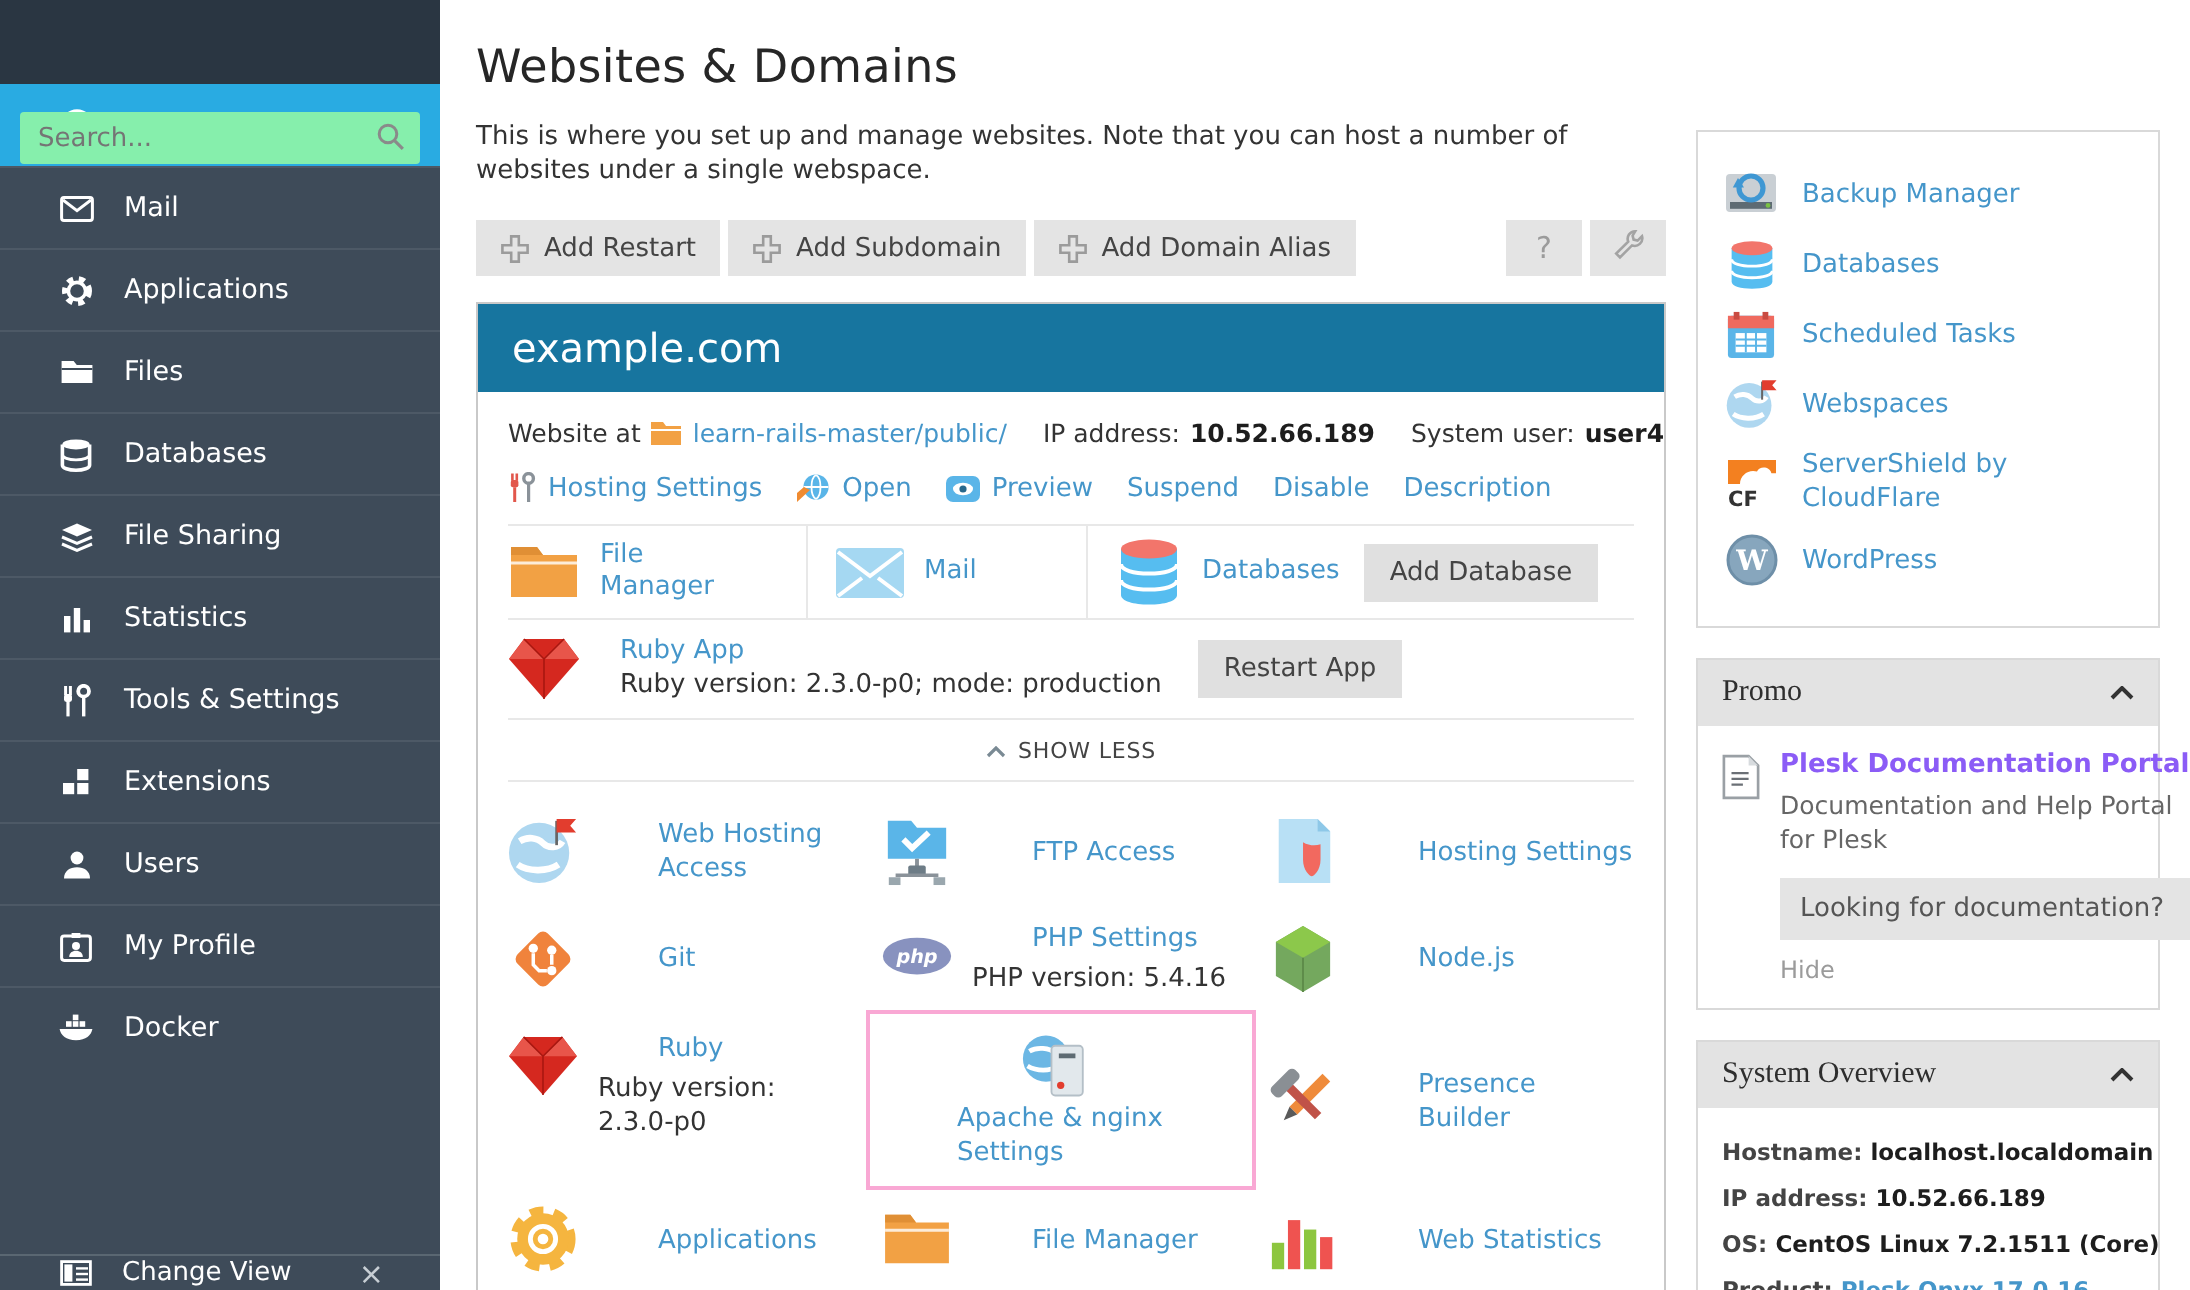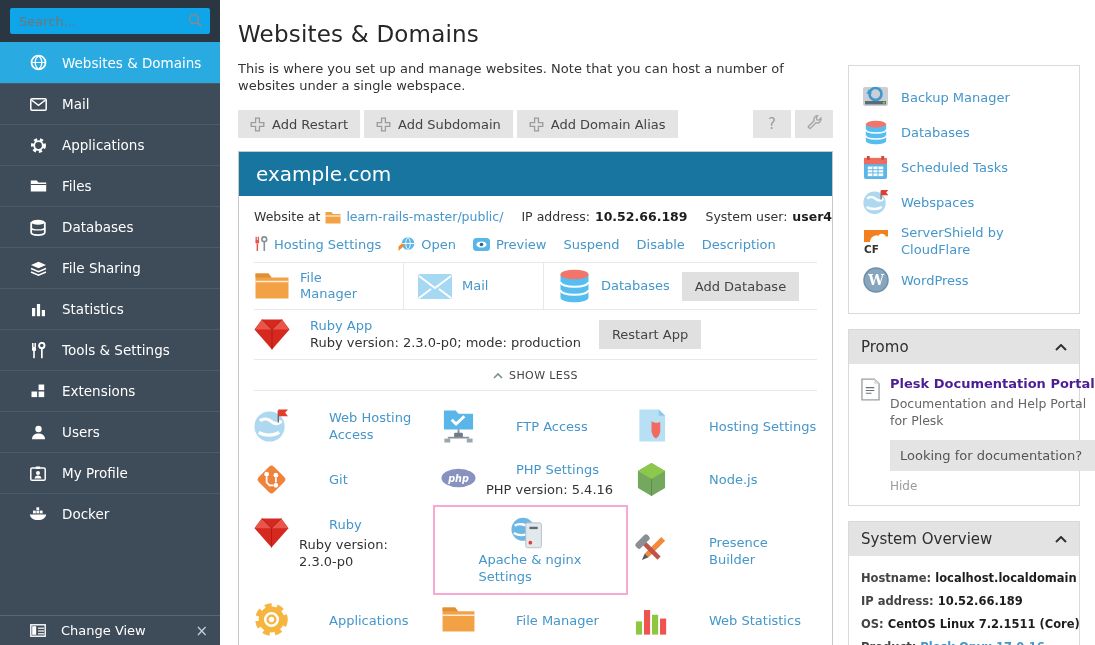--- a/index.html
+++ b/index.html
@@ -3,47 +3,47 @@
 <meta charset="utf-8">
 <style>
   * { margin:0; padding:0; box-sizing:border-box; }
   html,body { background:#fff; }
   body { font-family:"DejaVu Sans","Liberation Sans",sans-serif; }
   .app { position:relative; width:1095px; height:645px; overflow:hidden; background:#fff; }
 
   
   .sidebar { position:absolute; left:0; top:0; width:220px; height:645px; background:#3e4b59; }
   .search-strip { background:#2a3642; padding:8px 10px; height:42px; }
-  .search-box { position:relative; background:#0ea5e9; height:26px; border-radius:2px; }
+  .search-box { position:relative; background:#86efac; height:26px; border-radius:2px;margin-top:48px; }
   .search-box input { border:none; outline:none; width:100%; height:26px; padding:0 30px 0 9px; font-size:13px; color:#333; background:transparent; font-family:inherit; }
   .search-box .sicon { position:absolute; right:7px; top:5px; }
   .nav { }
   .nav-item { display:flex; align-items:center; height:41px; padding:0 10px 0 27px; color:#fff; font-size:13.5px; cursor:pointer; border-top:1px solid rgba(255,255,255,0.08); }
   .nav-item:first-child { border-top:none; }
   .nav-item.active { background:#29abe2; }
   .nav-ic { width:22px; margin-right:13px; display:flex; justify-content:center; align-items:center; }
-  .sidebar-footer { position:absolute; left:0; right:0; bottom:0; height:30px; border-top:1px solid #5a6772; display:flex; align-items:center; padding:0 8px 0 27px; color:#fff; font-size:13px; cursor:pointer; }
+  .sidebar-footer { position:absolute; left:0; right:0; bottom:0; height:18px; border-top:1px solid #5a6772; display:flex; align-items:center; padding:0 24px 0 27px; color:#fff; font-size:13px; cursor:pointer; }
   .sidebar-footer .nav-ic { margin-right:12px; }
   .sf-close { margin-left:auto; color:#c7ced4; font-size:15px; cursor:pointer; padding:0 4px; }
 
   
   .main { position:absolute; left:238px; top:0; width:595px; }
   h1.page-title { margin-top:21px; font-size:23px; font-weight:normal; color:#262626; letter-spacing:0.2px; }
   .page-desc { margin-top:13px; font-size:13px; line-height:17px; color:#333; width:580px; }
   .toolbar { margin-top:16px; display:flex; align-items:center; }
   .btn { background:#e4e4e4; height:28px; display:inline-flex; align-items:center; padding:0 12px; font-size:13px; color:#444; margin-right:4px; cursor:pointer; white-space:nowrap; }
   .btn .plus { margin-right:7px; display:flex; }
   .toolbar-right { margin-left:auto; display:flex; gap:4px; }
   .icon-btn { width:38px; height:28px; background:#e4e4e4; display:flex; align-items:center; justify-content:center; color:#9b9b9b; font-size:15px; cursor:pointer; }
 
   .domain-card { margin-top:13px; border:1px solid #c9c9c9; }
   .domain-header { background:#17759f; height:44px; display:flex; align-items:center; padding:0 17px; color:#fff; font-size:20px; }
   .domain-body { background:#fff; padding:0 15px; }
   .info-row { padding:13px 0 3px; font-size:12.5px; color:#333; display:flex; align-items:center; white-space:nowrap; }
-  .info-row .seg { display:flex; align-items:flex-end; margin-right:18px; }
+  .info-row .seg { display:flex; align-items:center; margin-right:18px; }
   .info-row b { margin-left:5px; color:#1d1d1d; }
   .mini-ic { display:flex; margin:0 5px; }
   a.lnk { color:#4596ca; text-decoration:none; cursor:pointer; }
   .links-row { padding:9px 0 10px; display:flex; align-items:center; font-size:13px; }
   .links-row .litem { display:flex; align-items:center; margin-right:17px; cursor:pointer; }
   .links-row .litem .mini-ic { margin:0 6px 0 0; }
   .quick-row { display:flex; align-items:stretch; border-top:1px solid #e8e8e8; border-bottom:1px solid #e8e8e8; }
   .quick-cell { display:flex; align-items:center; padding:6px 8px 6px 0; border-right:1px solid #e8e8e8; }
   .quick-cell.c1 { width:150px; }
   .quick-cell.c2 { width:140px; padding-left:14px; }
@@ -68,25 +68,25 @@
   .tool .tool-txt a.lnk { display:inline-block; max-width:140px;margin-left:30px; }
   .tool.highlight { border:2px solid #f9a8d4; padding:8px 2px 8px 8px; margin:-10px 6px 7px -8px;flex-direction:column; }
 
   
   .rightcol { position:absolute; left:848px; top:65px; width:232px; }
   .rbox { border:1px solid #d9d9d9; background:#fff; margin-bottom:15px; }
   .shortcuts { padding:9px 13px 11px; }
   .shortcut { display:flex; align-items:center; margin:9px 0; cursor:pointer; }
   .sc-ic { width:27px; height:26px; margin-right:12px; flex-shrink:0; display:flex; align-items:center; justify-content:center; }
   .shortcut .sc-label { font-size:13px; line-height:17px; color:#4596ca; max-width:150px; }
-  .rhead { background:#e3e3e3; padding:8px 12px; font-size:15px; color:#2e2e2e; display:flex; align-items:center; cursor:pointer; }
+  .rhead { background:#e3e3e3; padding:8px 12px; font-size:15px; color:#2e2e2e; display:flex; align-items:center; cursor:pointer;font-family:Liberation Serif, serif; }
   .rhead .chev { margin-left:auto; display:flex; }
   .promo-body { padding:12px 12px 12px 12px; display:flex; }
   .promo-ic { flex-shrink:0; margin:2px 10px 0 0; }
-  .promo-title { font-size:13px; font-weight:bold; color:#4c1d95; white-space:nowrap;text-align:right; }
+  .promo-title { font-size:13px; font-weight:bold; color:#8b5cf6; white-space:nowrap;text-align:right; }
   .promo-desc { font-size:12.5px; color:#666; line-height:17px; margin-top:4px; }
   .promo-btn { margin-top:11px; background:#e4e4e4; padding:8px 10px; font-size:13px; color:#555; cursor:pointer; }
   .promo-hide { margin-top:8px; font-size:12px; color:#9b9b9b; cursor:pointer; }
   .sys-body { padding:6px 12px 12px; }
   .sys-line { margin-top:9px; font-size:11.5px; color:#444; white-space:nowrap;font-weight:bold; }
   .sys-line b { color:#1d1d1d; }
   .sys-link { color:#4596ca; border-bottom:1px dashed #8fc1e3; text-decoration:none; cursor:pointer; }
 </style>
 </head>
 <body>

